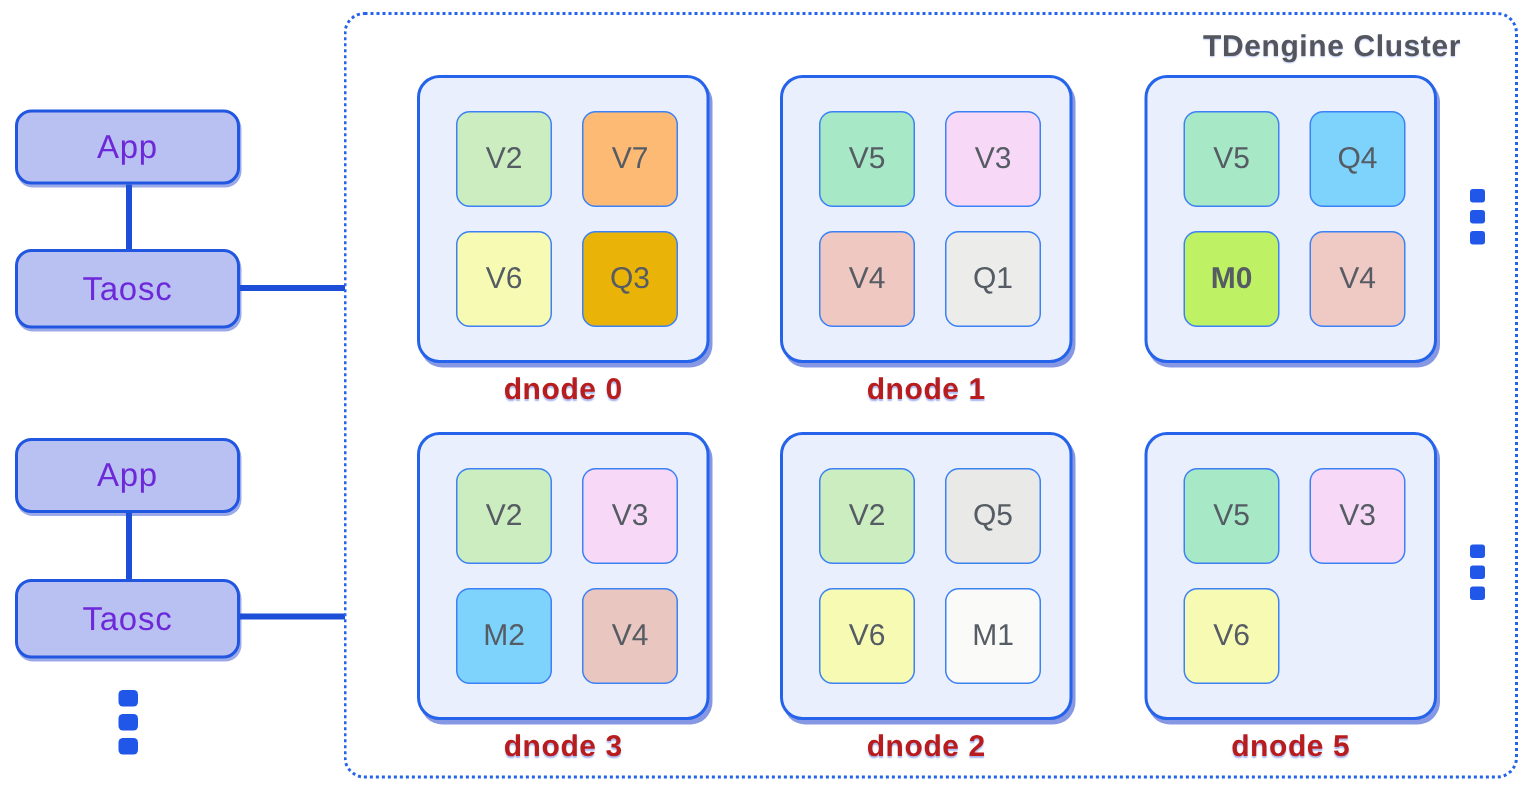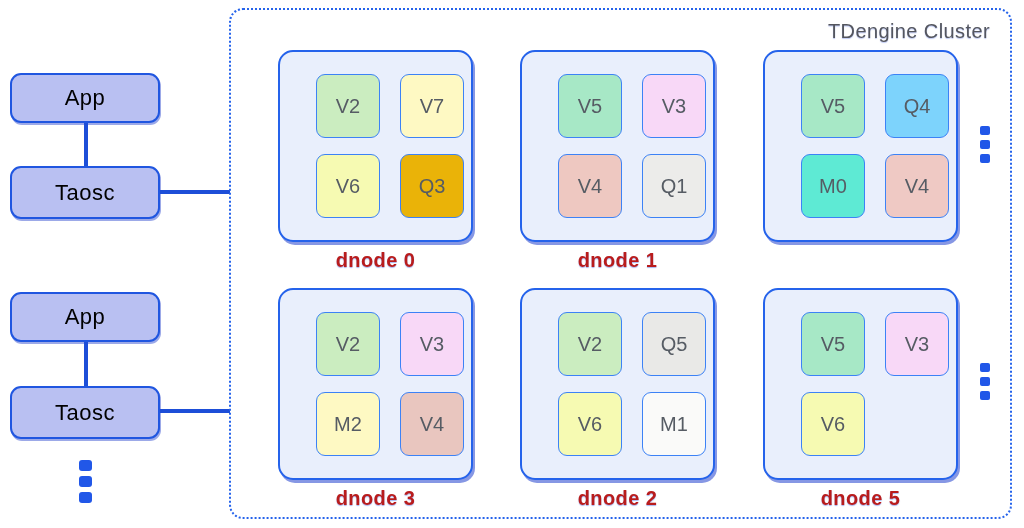--- a/index.html
+++ b/index.html
@@ -7,21 +7,21 @@
     position:relative;width:1024px;height:528px;
     font-family:"Liberation Sans",sans-serif;
     background:#ffffff;overflow:hidden;
   }
   
   .client-box{
     position:absolute;left:10px;width:150px;
     display:flex;align-items:center;justify-content:center;
     background:#b9c0f2;border:2.5px solid #2056e0;border-radius:11px;
     box-shadow:1px 2px 0 rgba(35,65,205,.45);
-    font-size:22px;color:#000000;letter-spacing:.5px;box-sizing:border-box;
+    font-size:22px;color:#6d28d9;letter-spacing:.5px;box-sizing:border-box;
   }
   .app-1{top:73px;height:50px;}
   .taosc-1{top:166px;height:53px;}
   .app-2{top:292px;height:50px;}
   .taosc-2{top:386px;height:53px;}
   .conn{position:absolute;background:#1d4ed8;}
   .conn-v1{left:84px;top:123px;width:4px;height:43px;}
   .conn-h1{left:160px;top:190px;width:70px;height:4px;}
   .conn-v2{left:84px;top:342px;width:4px;height:44px;}
   .conn-h2{left:160px;top:409px;width:70px;height:4px;}
@@ -32,32 +32,32 @@
   .dots-clients span{width:13px;height:11px;}
   .dots-right-1{left:980px;top:126px;}
   .dots-right-2{left:980px;top:363px;}
   .dots-right-1 span,.dots-right-2 span{width:10px;height:9px;border-radius:2px;}
   
   .cluster{
     position:absolute;left:229px;top:8px;width:783px;height:511px;
     border:2.5px dotted #2563eb;border-radius:14px;box-sizing:border-box;
   }
   .cluster-title{
-    position:absolute;top:10px;right:20px;
-    font-size:20px;font-weight:normal;color:#54565e;
+    position:absolute;top:10px;right:36px;
+    font-size:20px;font-weight:bold;color:#54565e;
     text-shadow:0 1px 1px rgba(59,91,219,.35);letter-spacing:.4px;
   }
   
   .dnode{position:absolute;width:195px;}
   .dnode-box{
     width:195px;height:192px;box-sizing:border-box;
     background:#e9effc;border:2.5px solid #2563eb;border-radius:15px;
     box-shadow:2px 3px 0 rgba(35,65,205,.55);
     display:grid;grid-template-columns:64px 64px;grid-auto-rows:64px;
-    column-gap:20px;row-gap:16px;padding:22px 0 0 36px;
+    column-gap:20px;row-gap:16px;padding:22px 0 0 24px;
   }
   .tile{
     width:64px;height:64px;box-sizing:border-box;
     border:1.5px solid #3c82f6;border-radius:9px;
     display:flex;align-items:center;justify-content:center;
     font-size:20px;color:#565c64;
   }
   .dnode-label{
     margin-top:7px;text-align:center;width:195px;
     font-size:20px;font-weight:bold;color:#b91c1c;
@@ -87,51 +87,51 @@
       <span></span>
   </div>
 
   <div class="cluster">
     <div class="cluster-title">TDengine Cluster</div>
   </div>
 
   <div class="dnode d0">
     <div class="dnode-box">
       <div class="tile" style="background-color: rgb(203, 237, 192);">V2</div>
-      <div class="tile" style="background-color: #fef9c3;">V7</div>
+      <div class="tile" style="background-color: #fdba74;">V7</div>
       <div class="tile" style="background-color: rgb(246, 250, 178);">V6</div>
       <div class="tile" style="background-color: #eab308;">Q3</div>
     </div>
     <div class="dnode-label">dnode 0</div>
   </div>
 
   <div class="dnode d1">
     <div class="dnode-box">
       <div class="tile" style="background-color: rgb(167, 232, 198);">V5</div>
       <div class="tile" style="background-color: rgb(248, 216, 247);">V3</div>
       <div class="tile" style="background-color: rgb(238, 200, 193);">V4</div>
       <div class="tile" style="background-color: rgb(236, 236, 234);">Q1</div>
     </div>
     <div class="dnode-label">dnode 1</div>
   </div>
 
   <div class="dnode d2">
     <div class="dnode-box">
       <div class="tile" style="background-color: rgb(167, 232, 198);">V5</div>
       <div class="tile" style="background-color: #7dd3fc; text-align: center;">Q4</div>
-      <div class="tile" style="background-color: #5eead4;">M0</div>
+      <div class="tile" style="background-color: #bef264; font-weight: bold;">M0</div>
       <div class="tile" style="background-color: rgb(239, 201, 196);">V4</div>
     </div>
   </div>
 
   <div class="dnode d3">
     <div class="dnode-box">
       <div class="tile" style="background-color: rgb(203, 237, 192);">V2</div>
       <div class="tile" style="background-color: rgb(248, 216, 247);">V3</div>
-      <div class="tile" style="background-color: #fef9c3;">M2</div>
+      <div class="tile" style="background-color: #7dd3fc;">M2</div>
       <div class="tile" style="background-color: rgb(233, 198, 191);">V4</div>
     </div>
     <div class="dnode-label">dnode 3</div>
   </div>
 
   <div class="dnode d4">
     <div class="dnode-box">
       <div class="tile" style="background-color: rgb(203, 237, 192);">V2</div>
       <div class="tile" style="background-color: rgb(233, 233, 231);">Q5</div>
       <div class="tile" style="background-color: rgb(246, 250, 178);">V6</div>

